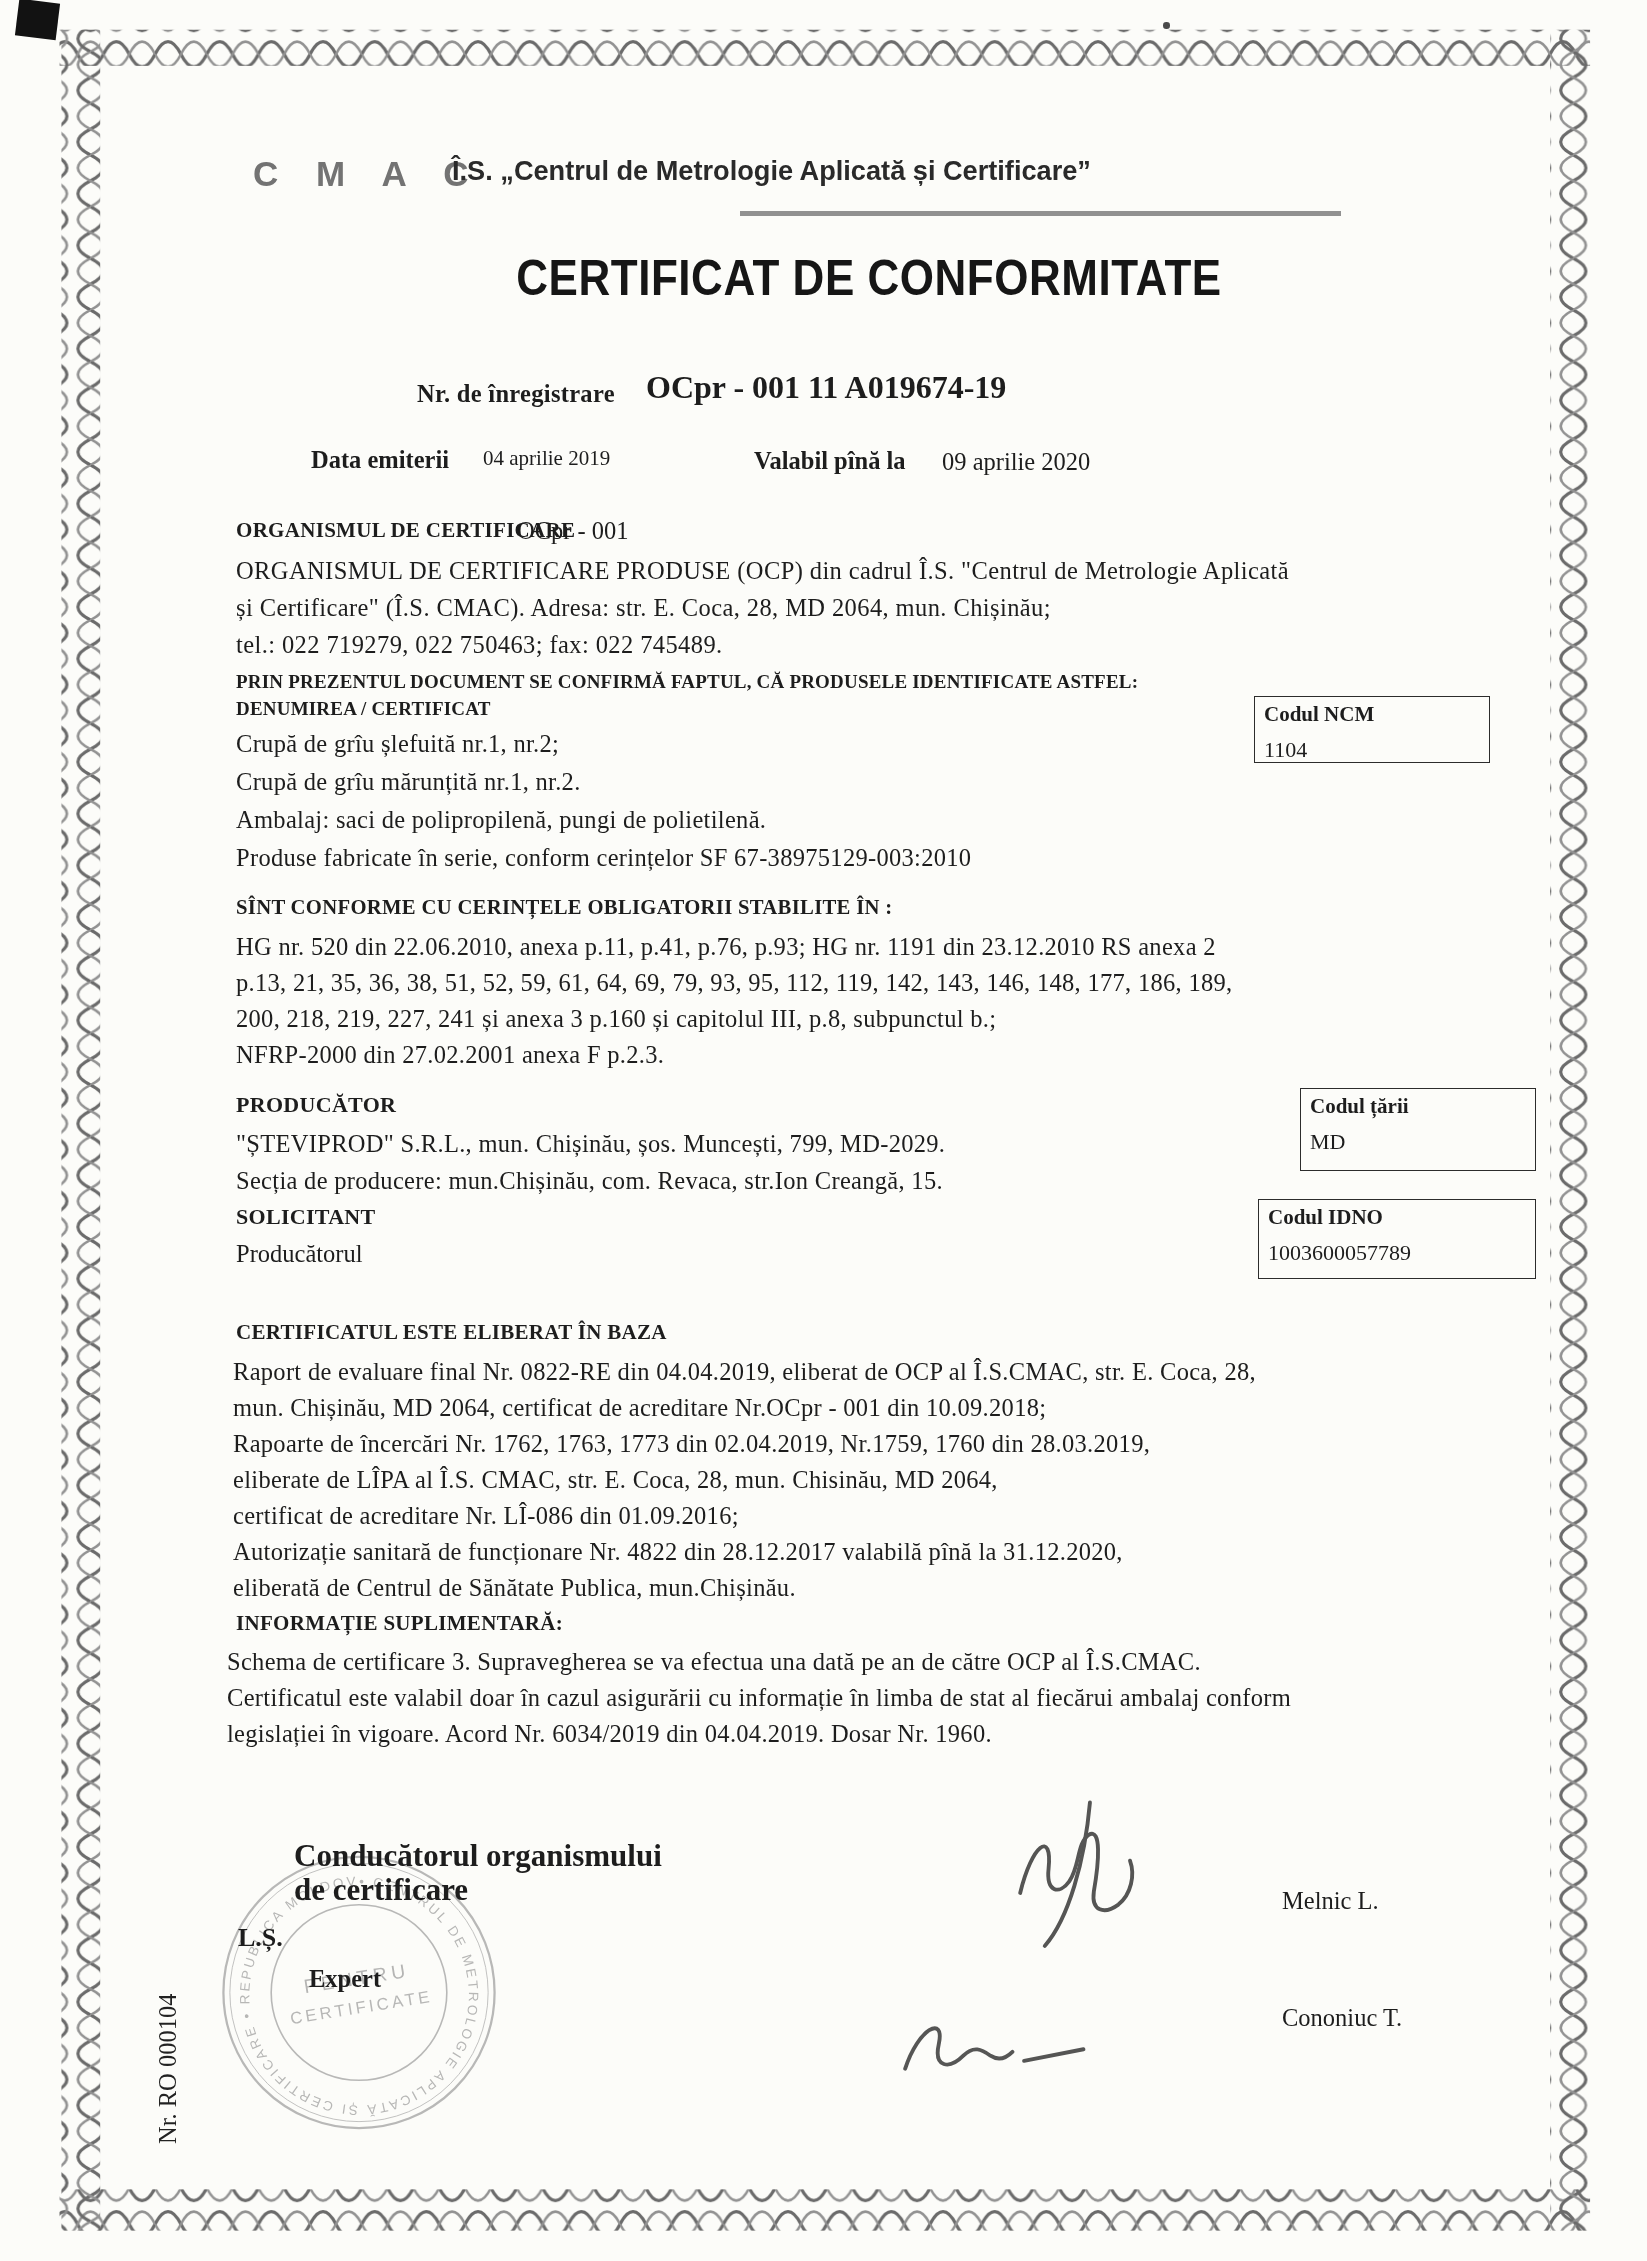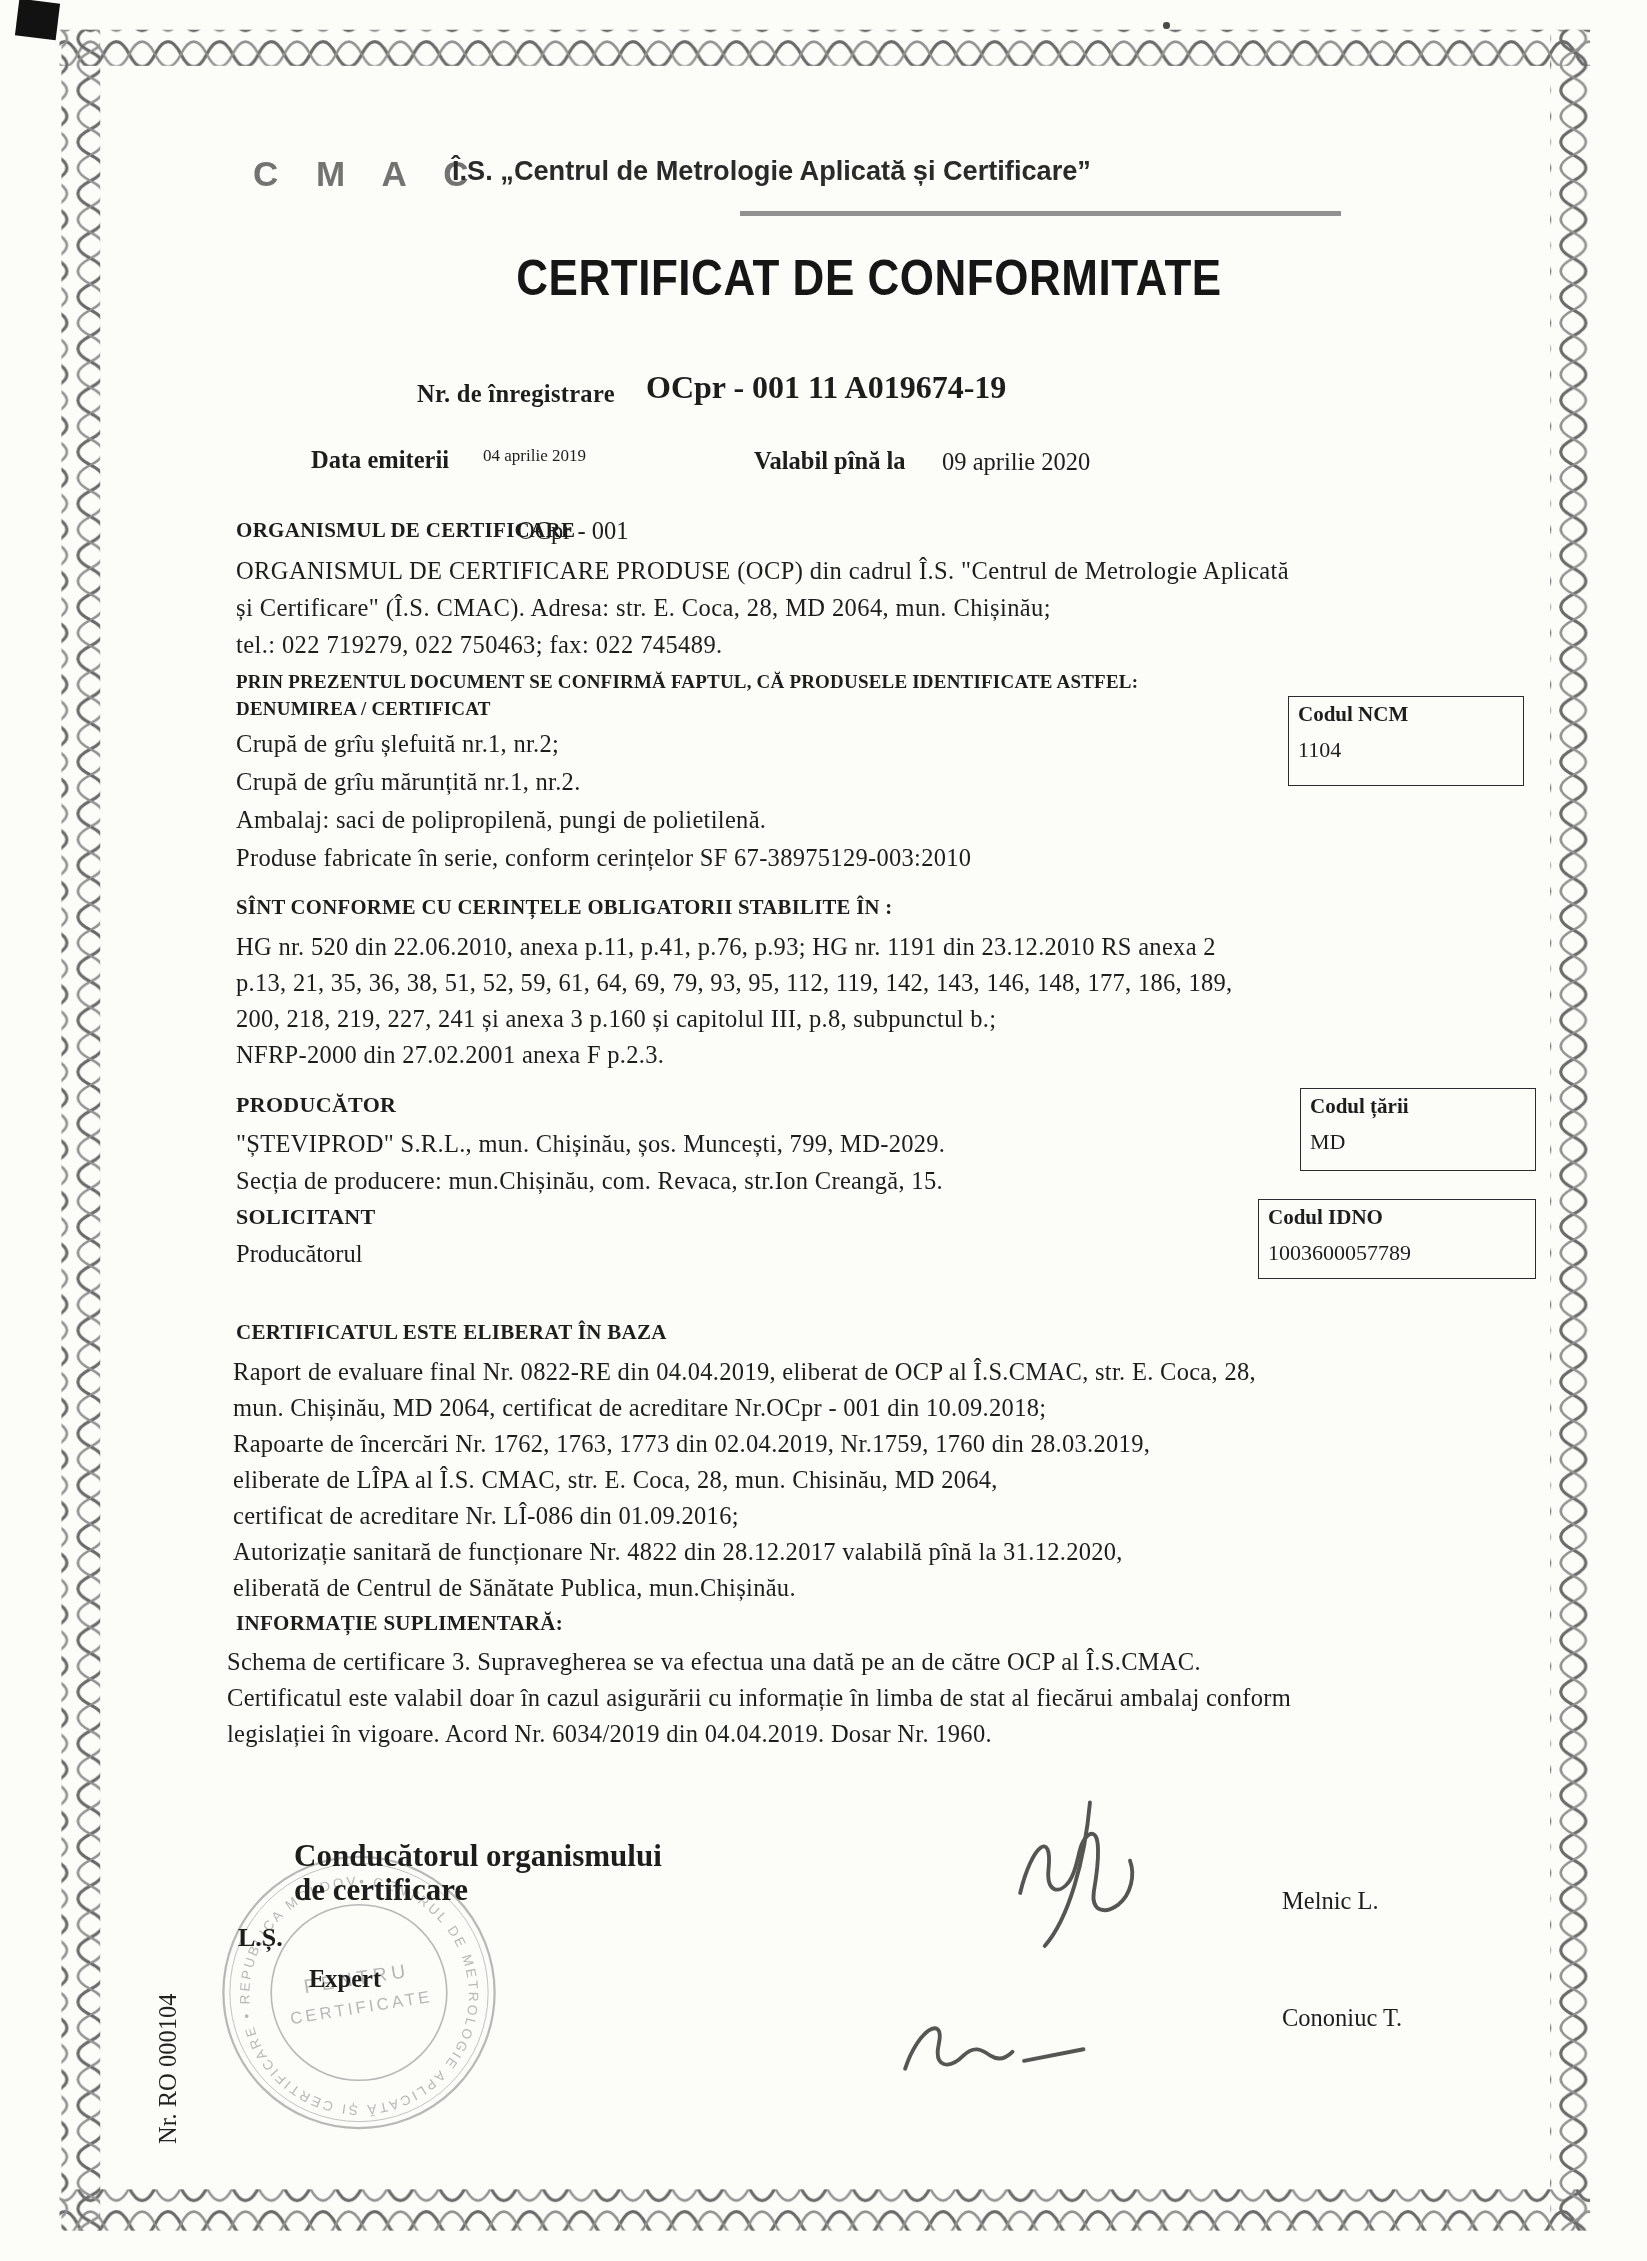--- a/index.html
+++ b/index.html
@@ -60,37 +60,37 @@
   <div class="abs sans b" style="left:253px;top:154px;font-size:35px;letter-spacing:14px;color:#737373;white-space:nowrap">C M A C</div>
   <div class="abs sans b" style="left:452px;top:155px;font-size:28px;color:#2a2a2a;white-space:nowrap;transform:scaleX(.97);transform-origin:left top">Î.S. „Centrul de Metrologie Aplicată și Certificare”</div>
   <div class="abs hline" style="left:740px;top:211px;width:601px;height:5.2px;opacity:.75"></div>
 
   <div class="abs sans title" style="left:869px;top:249px">CERTIFICAT DE CONFORMITATE</div>
 
   <div class="abs b cap" style="left:417px;top:380px;font-size:24.5px;white-space:nowrap">Nr. de înregistrare</div>
   <div class="abs b" style="left:646px;top:369px;font-size:32px;white-space:nowrap">OCpr - 001 11 A019674-19</div>
 
   <div class="abs b" style="left:311px;top:446px;font-size:24.5px;white-space:nowrap">Data emiterii</div>
-  <div class="abs" style="left:483px;top:446px;font-size:17px;white-space:nowrap">04 aprilie 2019</div>
+  <div class="abs" style="left:483px;top:446px;font-size:21px;white-space:nowrap">04 aprilie 2019</div>
   <div class="abs b" style="left:754px;top:447px;font-size:24.5px;white-space:nowrap">Valabil pînă la</div>
   <div class="abs" style="left:942px;top:448px;font-size:24.5px;white-space:nowrap">09 aprilie 2020</div>
 
   <div class="abs b cap" style="left:236px;top:518px;font-size:21px;white-space:nowrap">ORGANISMUL DE CERTIFICARE</div>
   <div class="abs" style="left:517px;top:517px;font-size:24.5px;white-space:nowrap">OCpr - 001</div>
   <div class="abs lines" style="left:236px;top:552px;font-size:24.5px;line-height:37px;letter-spacing:0.4px">
     <div>ORGANISMUL DE CERTIFICARE PRODUSE  (OCP) din cadrul Î.S. "Centrul de Metrologie Aplicată</div>
     <div>și Certificare" (Î.S. CMAC). Adresa: str. E. Coca, 28, MD 2064, mun. Chișinău;</div>
     <div>tel.: 022 719279, 022 750463; fax: 022 745489.</div>
   </div>
 
   <div class="abs lines b" style="left:236px;top:669px;font-size:19px;line-height:26.5px;letter-spacing:0.2px">
     <div>PRIN  PREZENTUL  DOCUMENT SE CONFIRMĂ  FAPTUL,  CĂ  PRODUSELE IDENTIFICATE ASTFEL:</div>
     <div>DENUMIREA / CERTIFICAT</div>
   </div>
-  <div class="abs codebox" style="left:1288px;top:696px;width:236px;height:90px">
+  <div class="abs codebox" style="left:1254px;top:696px;width:236px;height:67px">
     <div class="lbl">Codul NCM</div>
     <div class="val">1104</div>
   </div>
   <div class="abs lines" style="left:236px;top:725px;font-size:24.5px;line-height:38px;letter-spacing:0.3px">
     <div>Crupă de grîu șlefuită nr.1, nr.2;</div>
     <div>Crupă de grîu mărunțită nr.1, nr.2.</div>
     <div>Ambalaj: saci de polipropilenă, pungi de polietilenă.</div>
     <div>Produse fabricate în serie, conform cerințelor SF 67-38975129-003:2010</div>
   </div>
 

